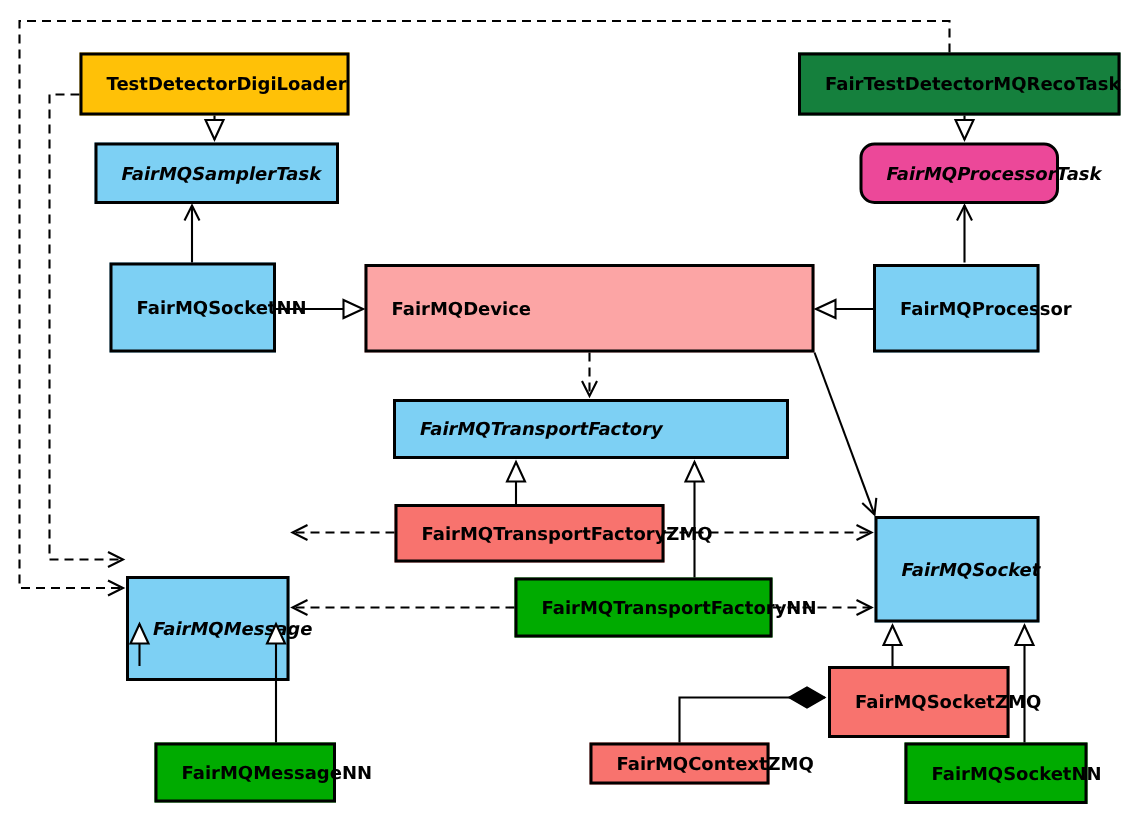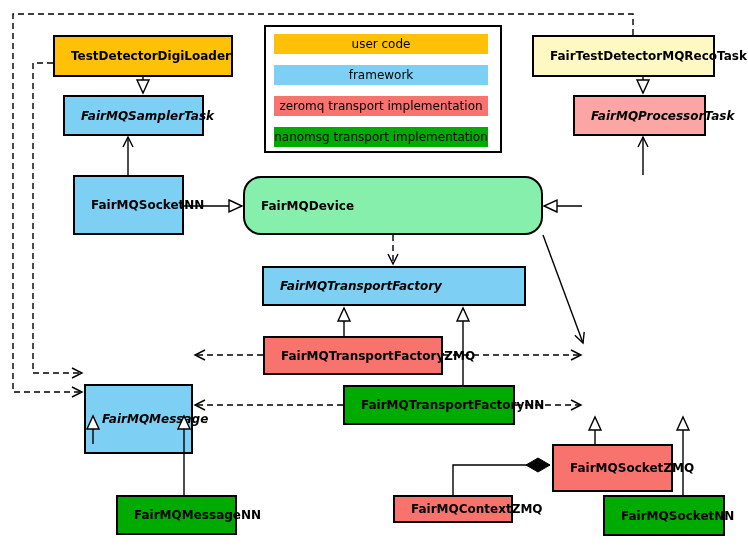--- a/index.html
+++ b/index.html
@@ -64,58 +64,58 @@
       <path d="M443,355 L581,355" stroke-dasharray="6,4" marker-end="url(#open)"></path>
       <path d="M343,405 L195,405" stroke-dasharray="6,4" marker-end="url(#open)"></path>
       <path d="M515,405 L581,405" stroke-dasharray="6,4" marker-end="url(#open)"></path>
       <path d="M53,63 L33,63 L33,373 L82,373" stroke-dasharray="6,4" marker-end="url(#open)"></path>
       <path d="M633,35 L633,14 L13,14 L13,392 L82,392" stroke-dasharray="6,4" marker-end="url(#open)"></path>
 
       <path d="M453,495 L453,465 L550,465" marker-end="url(#dia)"></path>
     </g>
   </svg>
 
-  <div class="legend">
-    <div class="legend-bar" style="top: 7px; background-color: rgb(255, 193, 7);">user code</div>
-    <div class="legend-bar" style="top: 38px; background-color: rgb(125, 208, 244);">framework</div>
-    <div class="legend-bar" style="top: 69px; background-color: rgb(248, 115, 110);">zeromq transport implementation</div>
-    <div class="legend-bar" style="top: 100px; background-color: rgb(0, 171, 0);">nanomsg transport implementation</div>
-  </div>
 
   <div class="node" style="left: 53px; top: 35px; width: 180px; height: 42px; background-color: rgb(255, 193, 7);">
     <span class="lbl">TestDetectorDigiLoader</span>
   </div>
-  <div class="node abstract" style="left: 63px; top: 95px; width: 141px; height: 41px; background-color: rgb(125, 208, 244);">
+  <div class="node abstract" style="left: 63px; top: 95px; width: 163px; height: 41px; background-color: rgb(125, 208, 244);">
     <span class="lbl">FairMQSamplerTask</span>
   </div>
-  <div class="node" style="left: 532px; top: 35px; width: 183px; height: 42px; background-color: #fef9c3;">
+  <div class="node" style="left: 532px; top: 35px; width: 215px; height: 42px; background-color: #15803d;">
     <span class="lbl">FairTestDetectorMQRecoTask</span>
   </div>
-  <div class="node abstract" style="left: 573px; top: 95px; width: 133px; height: 41px; background-color: #fca5a5;">
+  <div class="node abstract" style="left: 573px; top: 95px; width: 133px; height: 41px; background-color: #ec4899; border-radius: 10px;">
     <span class="lbl">FairMQProcessorTask</span>
   </div>
   <div class="node" style="left: 73px; top: 175px; width: 111px; height: 60px; background-color: rgb(125, 208, 244);">
     <span class="lbl">FairMQSocketNN</span>
   </div>
-  <div class="node" style="left: 243px; top: 176px; width: 300px; height: 59px; background-color: #86efac; border-radius: 18px;">
+  <div class="node" style="left: 243px; top: 176px; width: 300px; height: 59px; background-color: #fca5a5;">
     <span class="lbl">FairMQDevice</span>
+  </div>
+  <div class="node" style="left: 582px; top: 176px; width: 111px; height: 59px; background-color: rgb(125, 208, 244);">
+    <span class="lbl">FairMQProcessor</span>
   </div>
   <div class="node abstract" style="left: 262px; top: 266px; width: 264px; height: 40px; background-color: rgb(125, 208, 244);">
     <span class="lbl">FairMQTransportFactory</span>
   </div>
   <div class="node" style="left: 263px; top: 336px; width: 180px; height: 39px; background-color: rgb(248, 115, 110);">
     <span class="lbl">FairMQTransportFactoryZMQ</span>
   </div>
   <div class="node" style="left: 343px; top: 385px; width: 172px; height: 40px; background-color: rgb(0, 171, 0);">
     <span class="lbl">FairMQTransportFactoryNN</span>
   </div>
   <div class="node abstract" style="left: 84px; top: 344px; width: 109px; height: 70px; background-color: rgb(125, 208, 244); margin-top: 40px;">
     <span class="lbl">FairMQMessage</span>
   </div>
-  <div class="node" style="left: 103px; top: 495px; width: 121px; height: 40px; background-color: rgb(0, 171, 0); margin-left: 13px;">
+  <div class="node abstract" style="left: 583px; top: 344px; width: 110px; height: 71px; background-color: rgb(125, 208, 244);">
+    <span class="lbl">FairMQSocket</span>
+  </div>
+  <div class="node" style="left: 103px; top: 495px; width: 121px; height: 40px; background-color: rgb(0, 171, 0);">
     <span class="lbl">FairMQMessageNN</span>
   </div>
   <div class="node" style="left: 552px; top: 444px; width: 121px; height: 48px; background-color: rgb(248, 115, 110);">
     <span class="lbl">FairMQSocketZMQ</span>
   </div>
   <div class="node" style="left: 603px; top: 495px; width: 122px; height: 41px; background-color: rgb(0, 171, 0);">
     <span class="lbl">FairMQSocketNN</span>
   </div>
   <div class="node" style="left: 393px; top: 495px; width: 120px; height: 28px; background-color: rgb(248, 115, 110);">
     <span class="lbl">FairMQContextZMQ</span>

